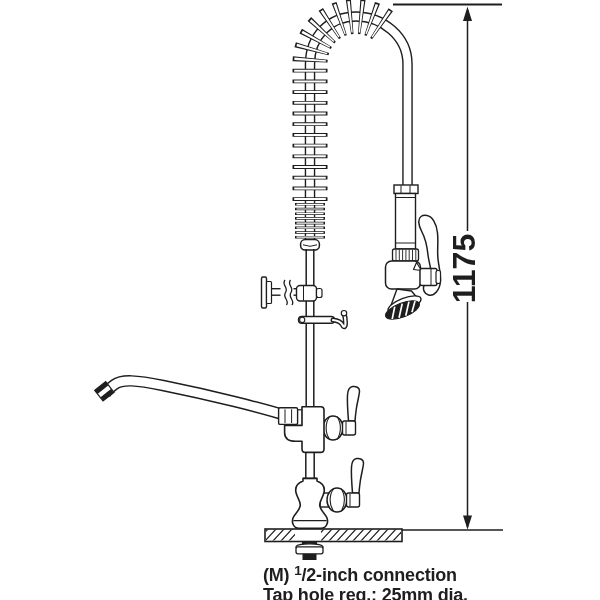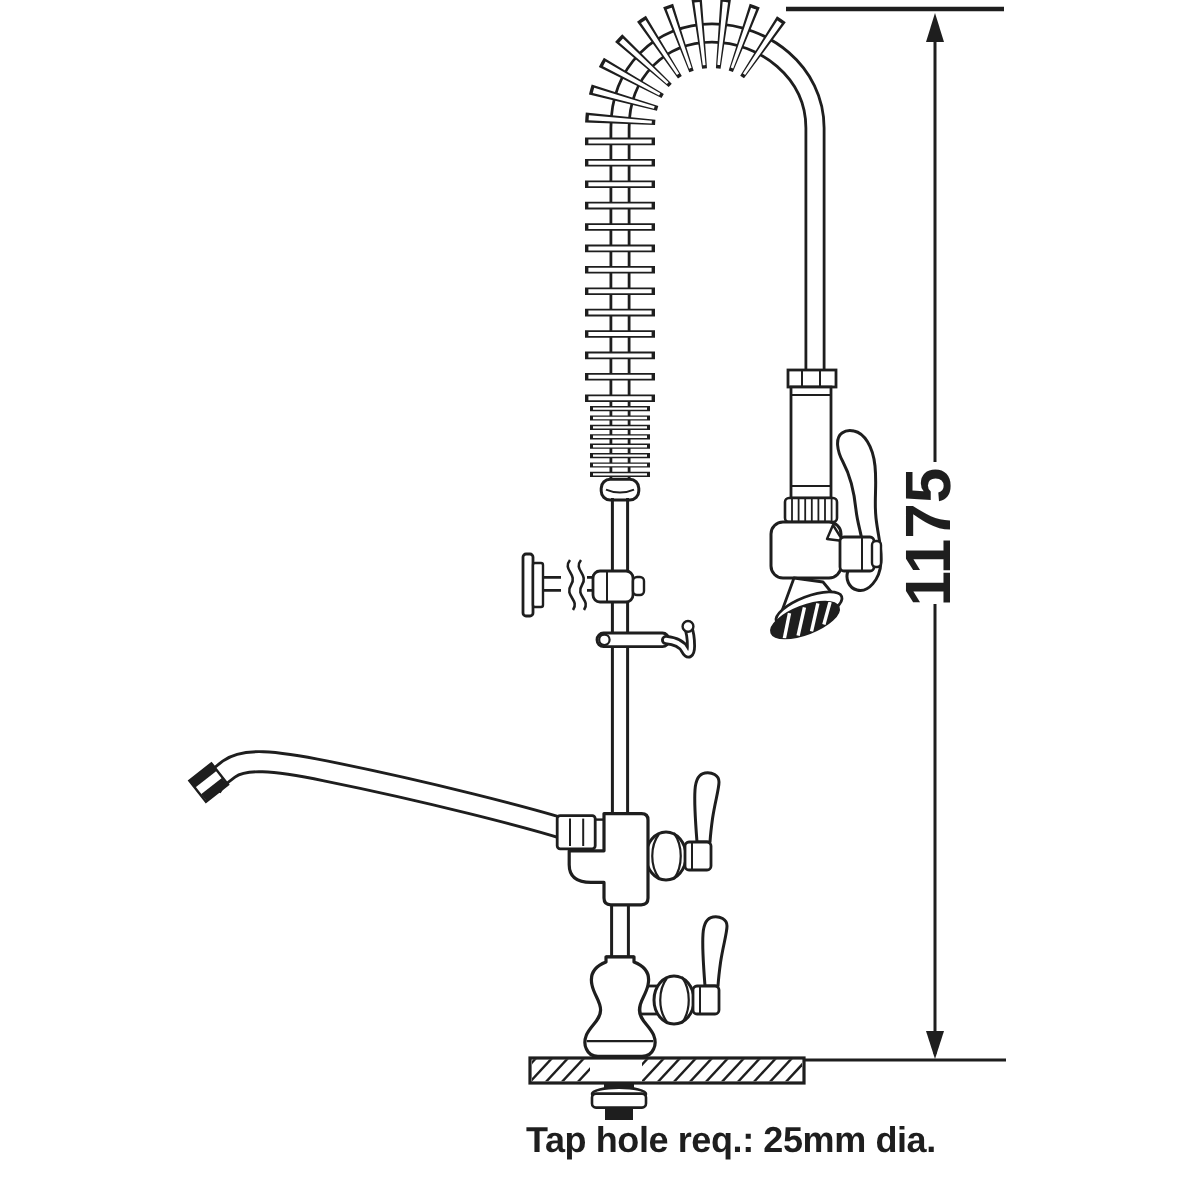--- a/index.html
+++ b/index.html
@@ -195,15 +195,16 @@
 
   <g>
     <rect x="302" y="541.5" width="15" height="5.5" fill="currentColor"></rect>
     <ellipse cx="309.5" cy="547" rx="13.5" ry="3.2" fill="#fff" stroke="currentColor" stroke-width="1.3"></ellipse>
     <rect x="296" y="546.8" width="27" height="7" rx="2" fill="#fff" stroke="currentColor" stroke-width="1.3"></rect>
     <rect x="302.5" y="553.8" width="14" height="6.2" fill="currentColor"></rect>
   </g>
 </svg>
 
 <div class="caption">
+  <div><span>(M) </span><sup>1</sup><span>/2-inch connection</span></div>
   <div>Tap hole req.: 25mm dia.</div>
 </div>
 </div>
 
 </body></html>

